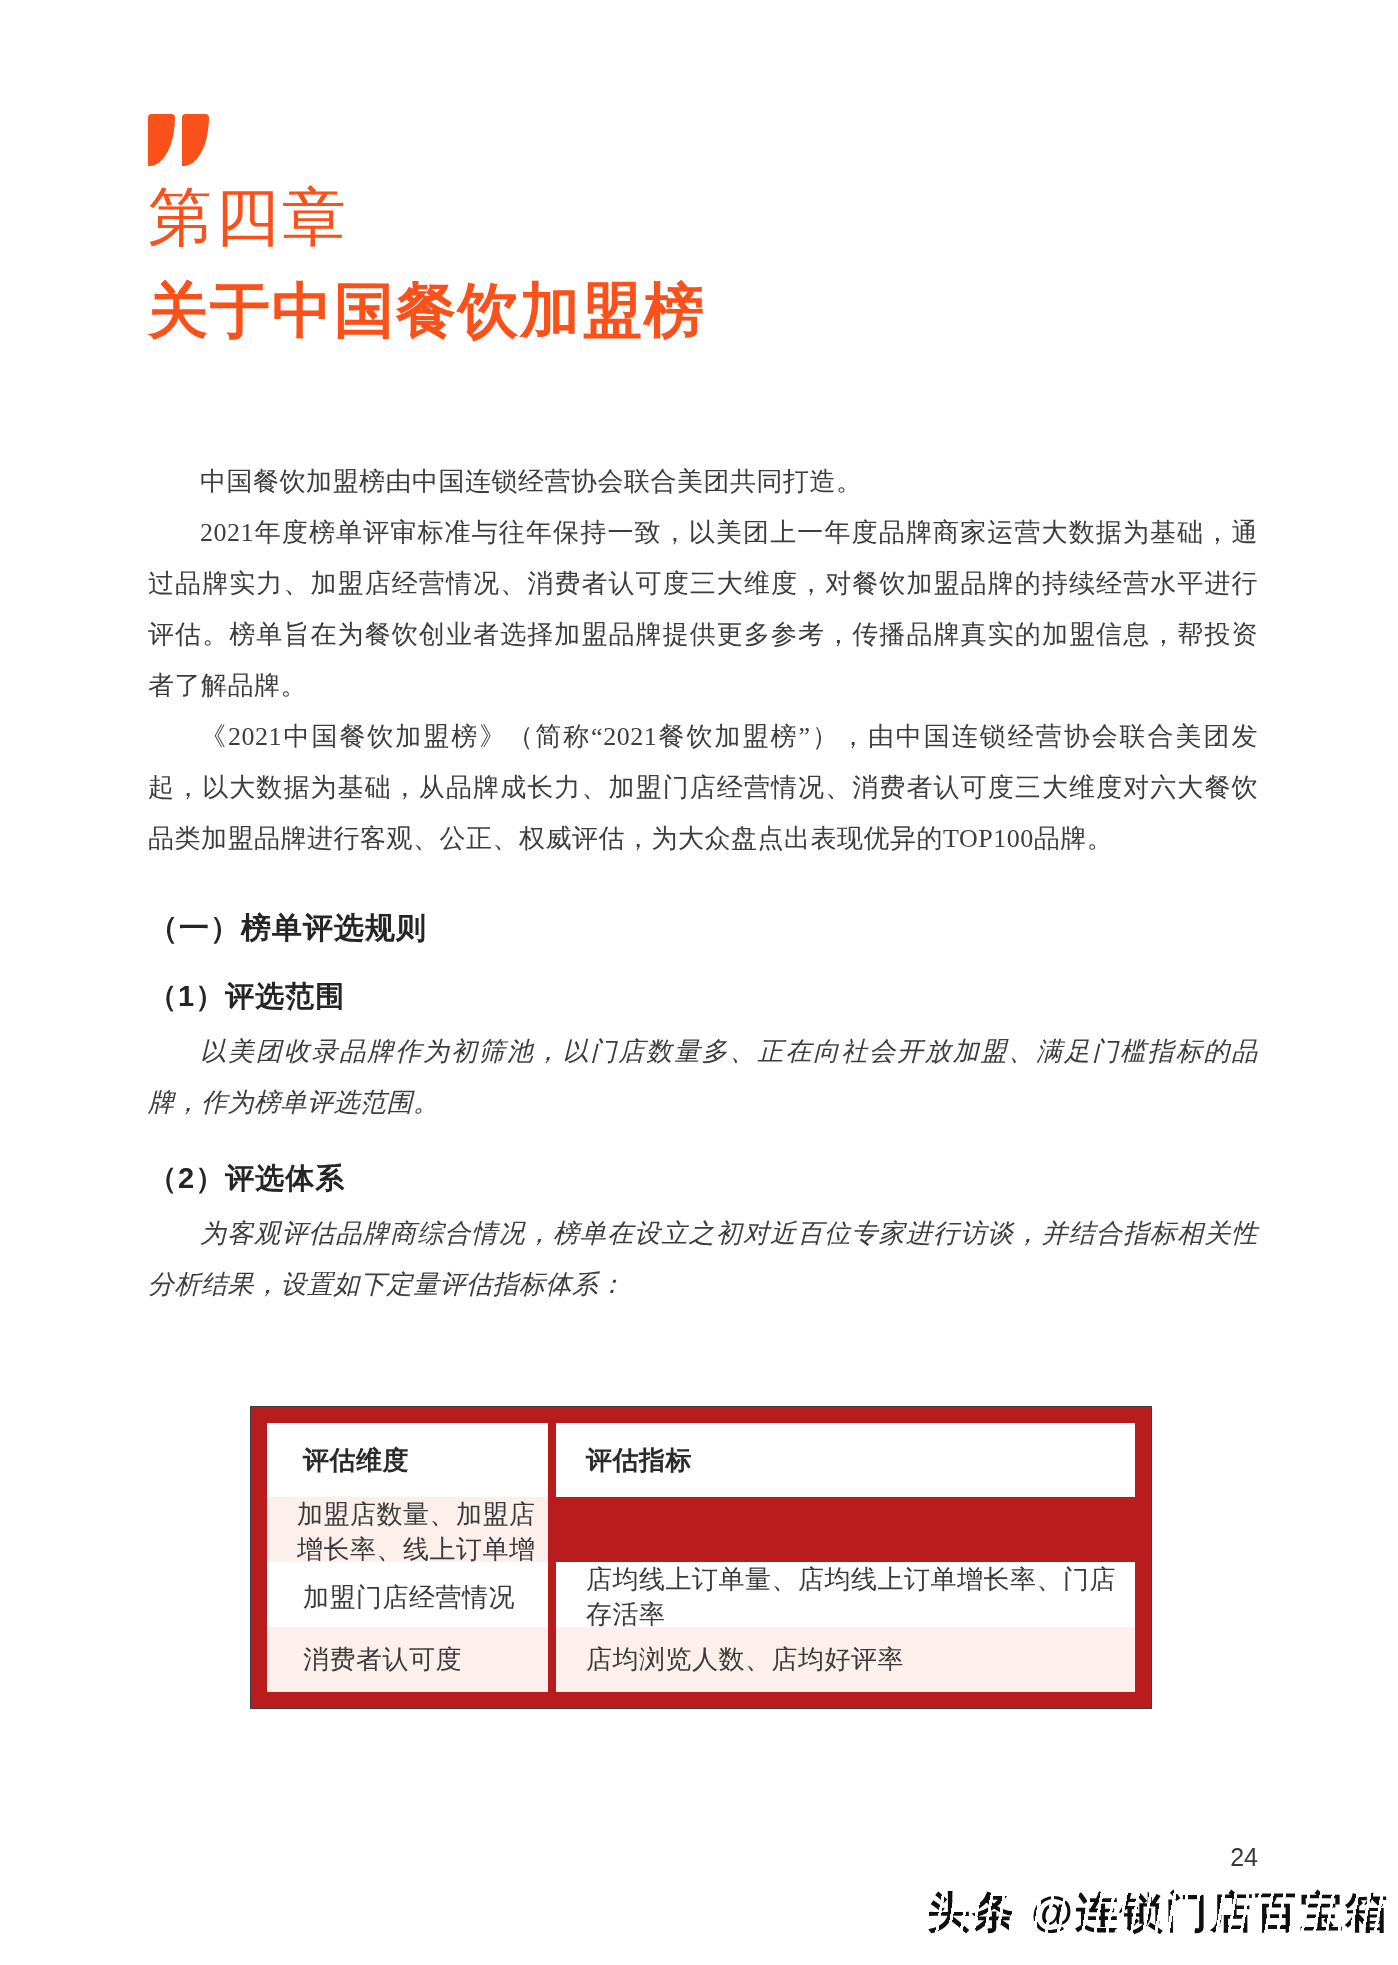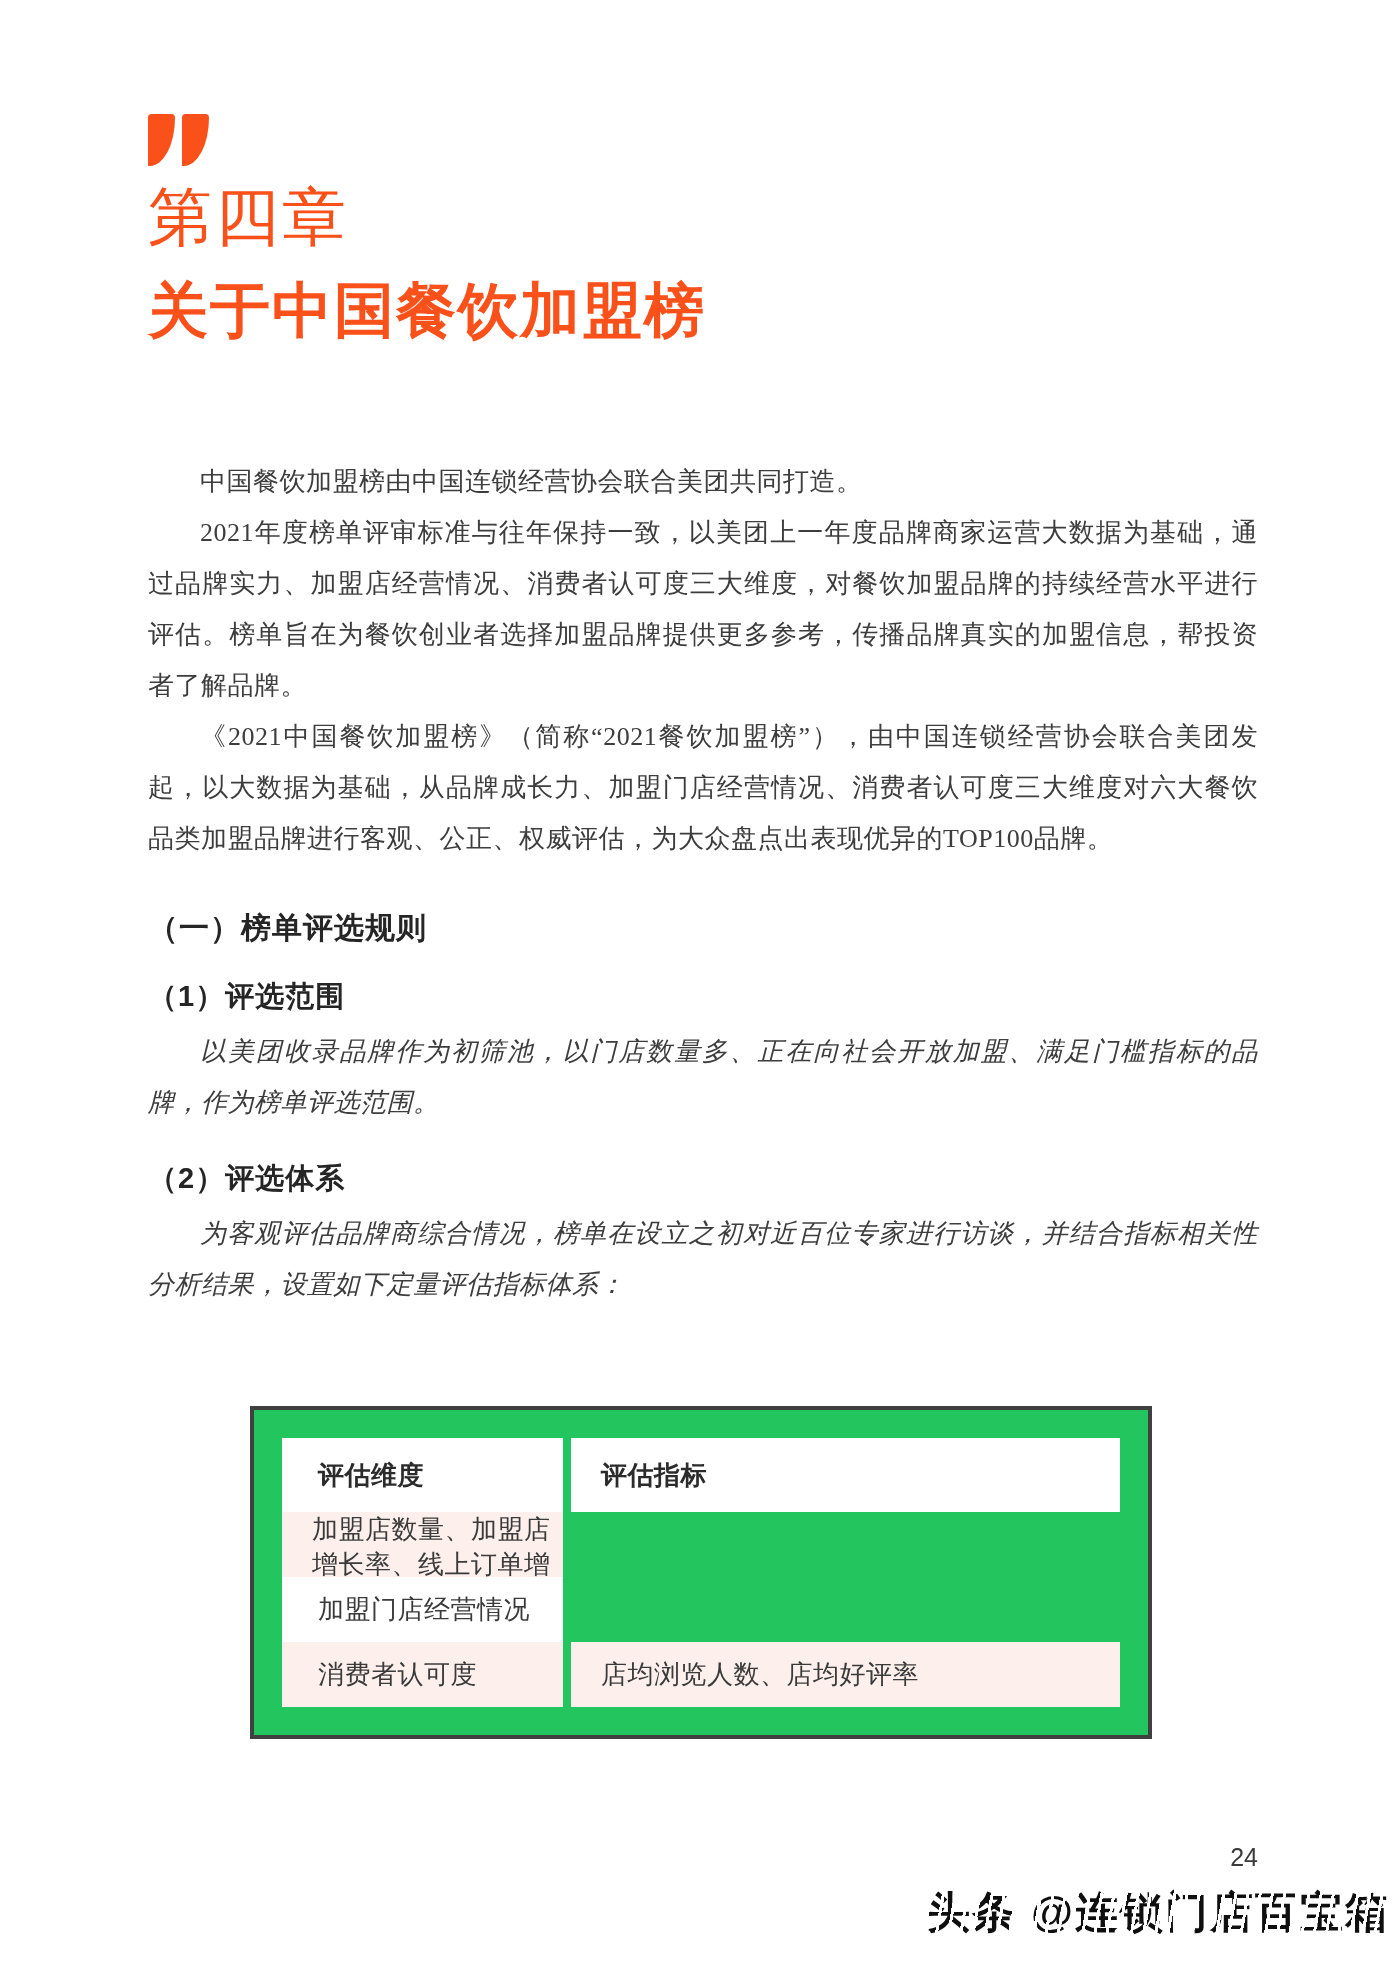--- a/index.html
+++ b/index.html
@@ -59,23 +59,23 @@
     font-weight:bold; color:#252525;
     letter-spacing:1px;
   }
   p.after-h { margin-top:12px;font-style:italic; }
 
   
   .eval-table {
     box-sizing:border-box;
     margin:96px 0 0 102px;
     width:902px;
-    border:4px solid #404040;
-    background:#22c55e;
-    padding:28px;
+    border:1px solid #404040;
+    background:#b91c1c;
+    padding:16px;
   }
   .t-row {
     display:grid;
     grid-template-columns:281px 1fr;
     column-gap:8px;
   }
   .t-row.t-header { height:74px; }
   .t-row.t-data   { height:65px; }
   .t-cell {
     display:flex; align-items:center;
@@ -142,20 +142,21 @@
     <div class="eval-table">
       <div class="t-row t-header">
         <div class="t-cell c1 th">评估维度</div>
         <div class="t-cell c2 th">评估指标</div>
       </div>
       <div class="t-row t-data alt">
         <div class="t-cell c2">加盟店数量、加盟店增长率、线上订单增长率</div>
       </div>
       <div class="t-row t-data">
         <div class="t-cell c1">加盟门店经营情况</div>
+        <div class="t-cell c2">店均线上订单量、店均线上订单增长率、门店存活率</div>
       </div>
       <div class="t-row t-data alt">
         <div class="t-cell c1">消费者认可度</div>
         <div class="t-cell c2">店均浏览人数、店均好评率</div>
       </div>
     </div>
 
   </div>
 
   <div class="page-num">24</div>

